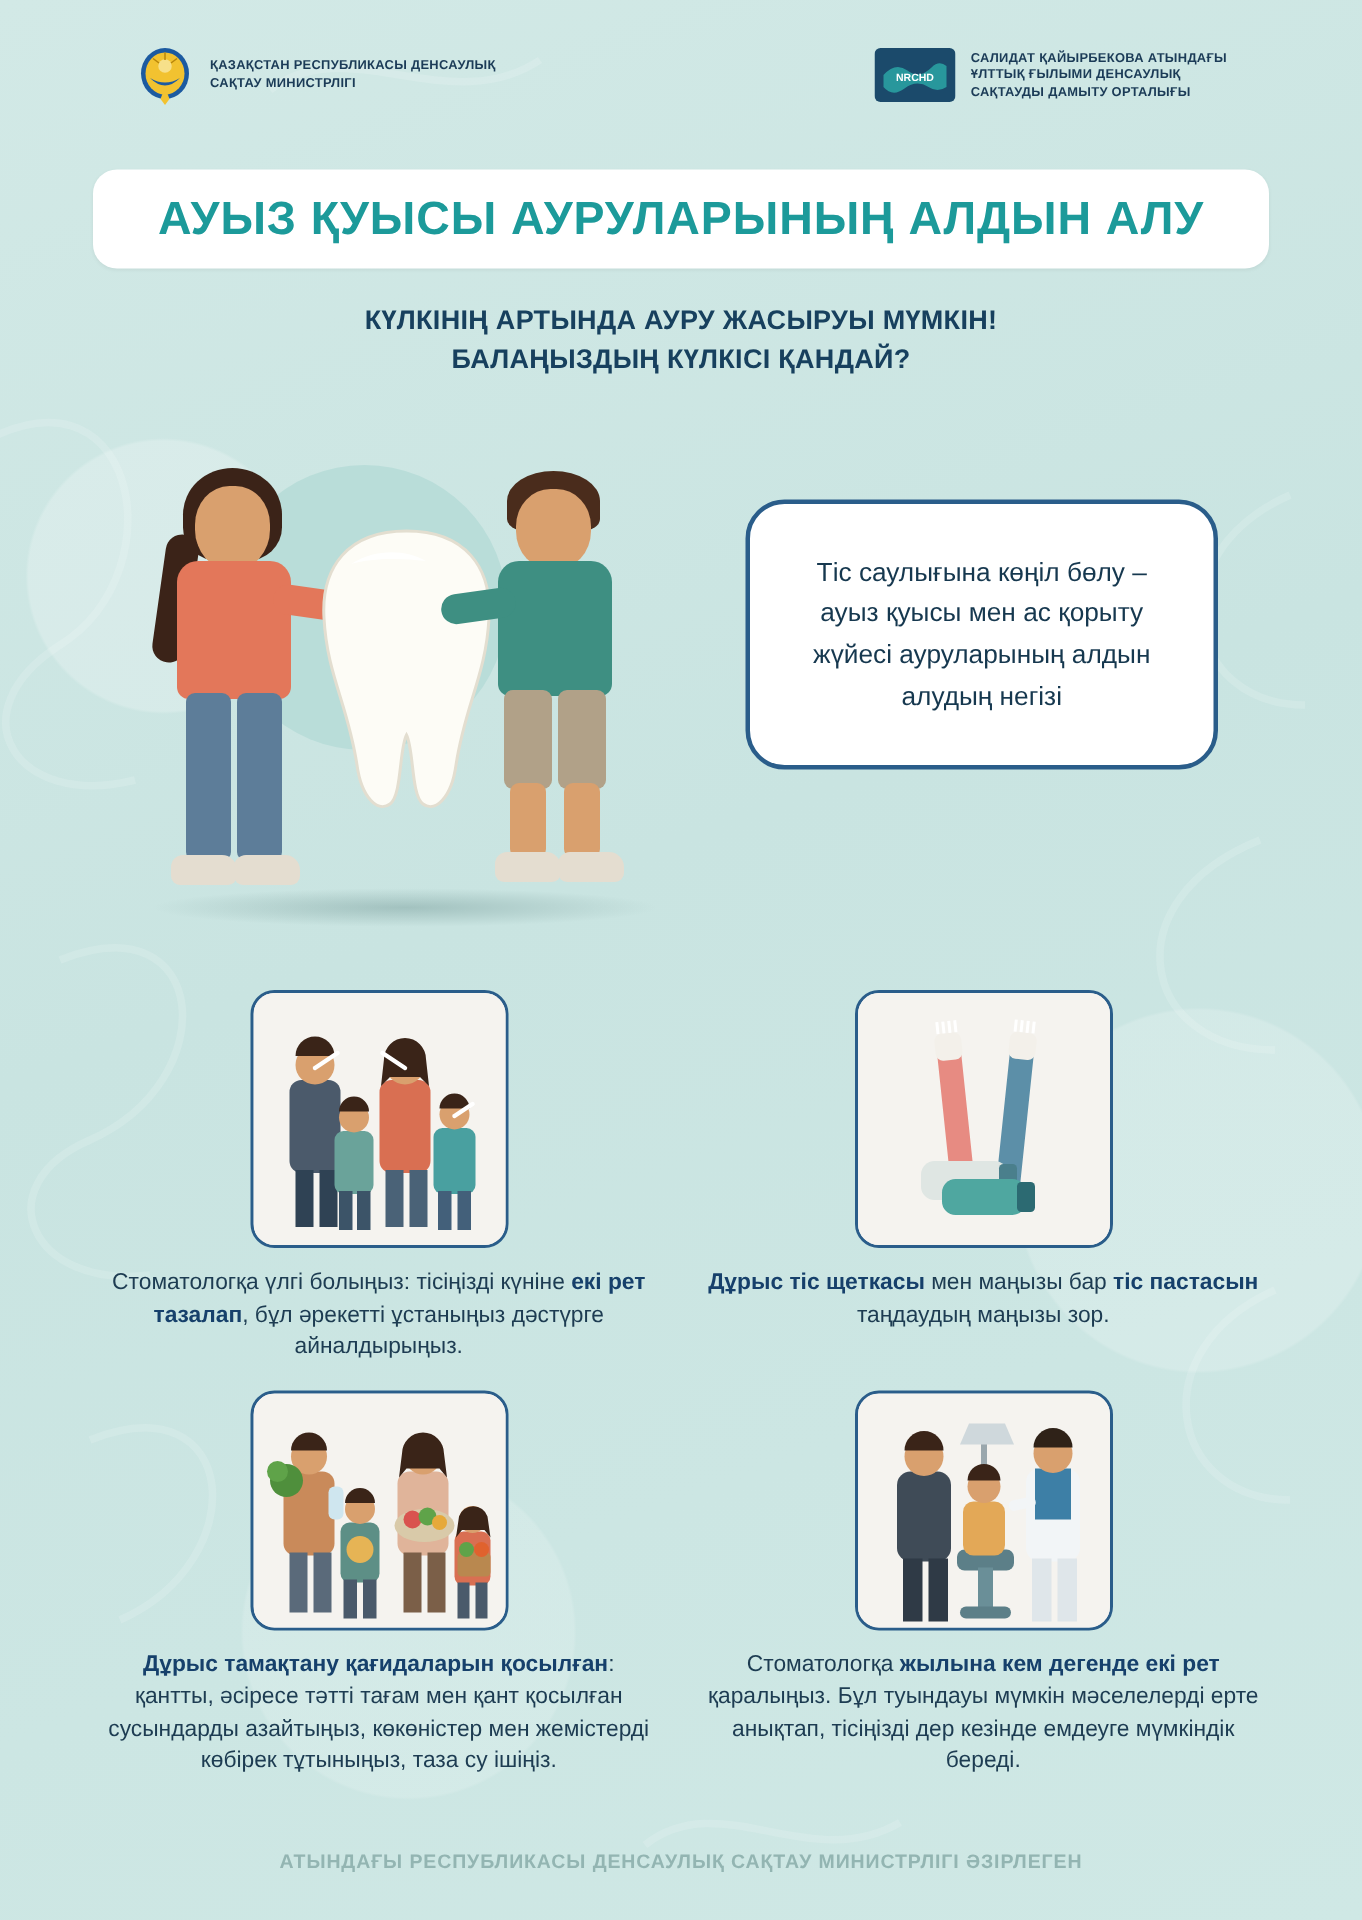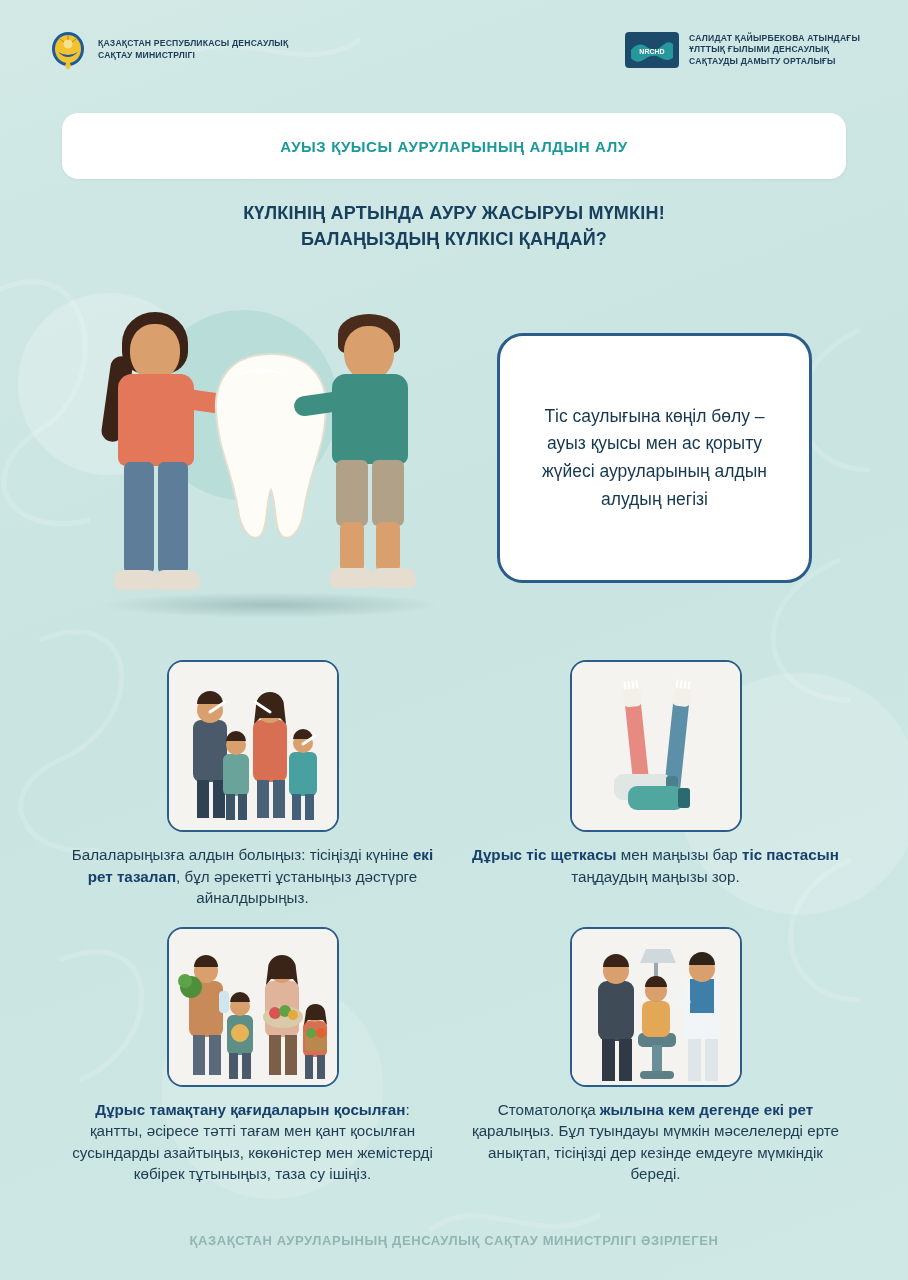--- a/index.html
+++ b/index.html
@@ -25,21 +25,21 @@
     inset: 0;
     opacity: 0.45;
     pointer-events: none;
   }
   
   .header {
     position: absolute;
     top: 28px; left: 0; right: 0;
     display: flex;
     justify-content: space-between;
-    padding: 0 48px;
+    padding: 0 90px;
   }
   .org {
     display: flex;
     align-items: center;
     gap: 10px;
   }
   .org-text {
     font-size: 8.6px;
     font-weight: bold;
     color: #1b3b57;
@@ -61,21 +61,21 @@
     top: 113px; left: 62px;
     width: 784px; height: 66px;
     background: #ffffff;
     border-radius: 16px;
     display: flex;
     align-items: center;
     justify-content: center;
     box-shadow: 0 1px 3px rgba(0,0,0,0.06);
   }
   .title-band h1 {
-    font-size: 15px;
+    font-size: 31px;
     font-weight: bold;
     color: #1c9a9a;
     letter-spacing: 0.6px;
   }
   .subtitle {
     position: absolute;
     top: 200px; left: 0; right: 0;
     text-align: center;
     color: #17405e;
     font-weight: bold;
@@ -115,21 +115,21 @@
   .kid .hair { position: absolute; background: #3b2318; }
   .kid .torso { position: absolute; border-radius: 14px 14px 8px 8px; }
   .kid .leg { position: absolute; border-radius: 6px; }
   .kid .shoe { position: absolute; border-radius: 8px 10px 6px 6px; background: #e4ddd0; }
   .kid .arm { position: absolute; border-radius: 10px; }
 
   
   .quote-card {
     position: absolute;
     top: 333px; left: 497px;
-    width: 315px; height: 250px;
+    width: 315px; height: 180px;
     background: #ffffff;
     border: 3px solid #2a5d8a;
     border-radius: 26px;
     display: flex;
     align-items: center;
     justify-content: center;
     padding: 26px 30px;
   }
   .quote-card p {
     text-align: center;
@@ -311,21 +311,21 @@
           <rect x="136" y="132" width="9" height="26" fill="#43607a"></rect>
 
           <g stroke="#ffffff" stroke-width="3" stroke-linecap="round">
             <line x1="41" y1="50" x2="56" y2="40"></line>
             <line x1="101" y1="50" x2="86" y2="40"></line>
             <line x1="134" y1="82" x2="146" y2="74"></line>
           </g>
         </svg>
       </div>
       <div class="tip-caption">
-        <span>Балаларыңызға алдын болыңыз: тісіңізді күніне </span><b>екі рет тазалап</b><span>, бұл әрекетті ұстаныңыз дәстүрге айналдырыңыз.</span>
+        <span>Стоматологқа үлгі болыңыз: тісіңізді күніне </span><b>екі рет тазалап</b><span>, бұл әрекетті ұстаныңыз дәстүрге айналдырыңыз.</span>
       </div>
     </div>
 
     <div class="tip tip-2">
       <div class="tip-img">
         <svg viewBox="0 0 172 172" width="172" height="172">
           <rect width="172" height="172" fill="#f5f3ef"></rect>
 
           <g transform="rotate(-6 70 90)">
             <rect x="58" y="30" width="16" height="110" rx="8" fill="#e78b82"></rect>
@@ -436,14 +436,14 @@
           <rect x="100" y="72" width="18" height="7" rx="3" fill="#f2f5f7" transform="rotate(-12 100 72)"></rect>
         </svg>
       </div>
       <div class="tip-caption">
         <span>Стоматологқа </span><b>жылына кем дегенде екі рет</b><span> қаралыңыз. Бұл туындауы мүмкін мәселелерді ерте анықтап, тісіңізді дер кезінде емдеуге мүмкіндік береді.</span>
       </div>
     </div>
 
   </div>
 
-  <div class="footer">ҚАЗАҚСТАН АУРУЛАРЫНЫҢ ДЕНСАУЛЫҚ САҚТАУ МИНИСТРЛІГІ ӘЗІРЛЕГЕН</div>
+  <div class="footer">АТЫНДАҒЫ РЕСПУБЛИКАСЫ ДЕНСАУЛЫҚ САҚТАУ МИНИСТРЛІГІ ӘЗІРЛЕГЕН</div>
 </div>
 
 </body></html>

